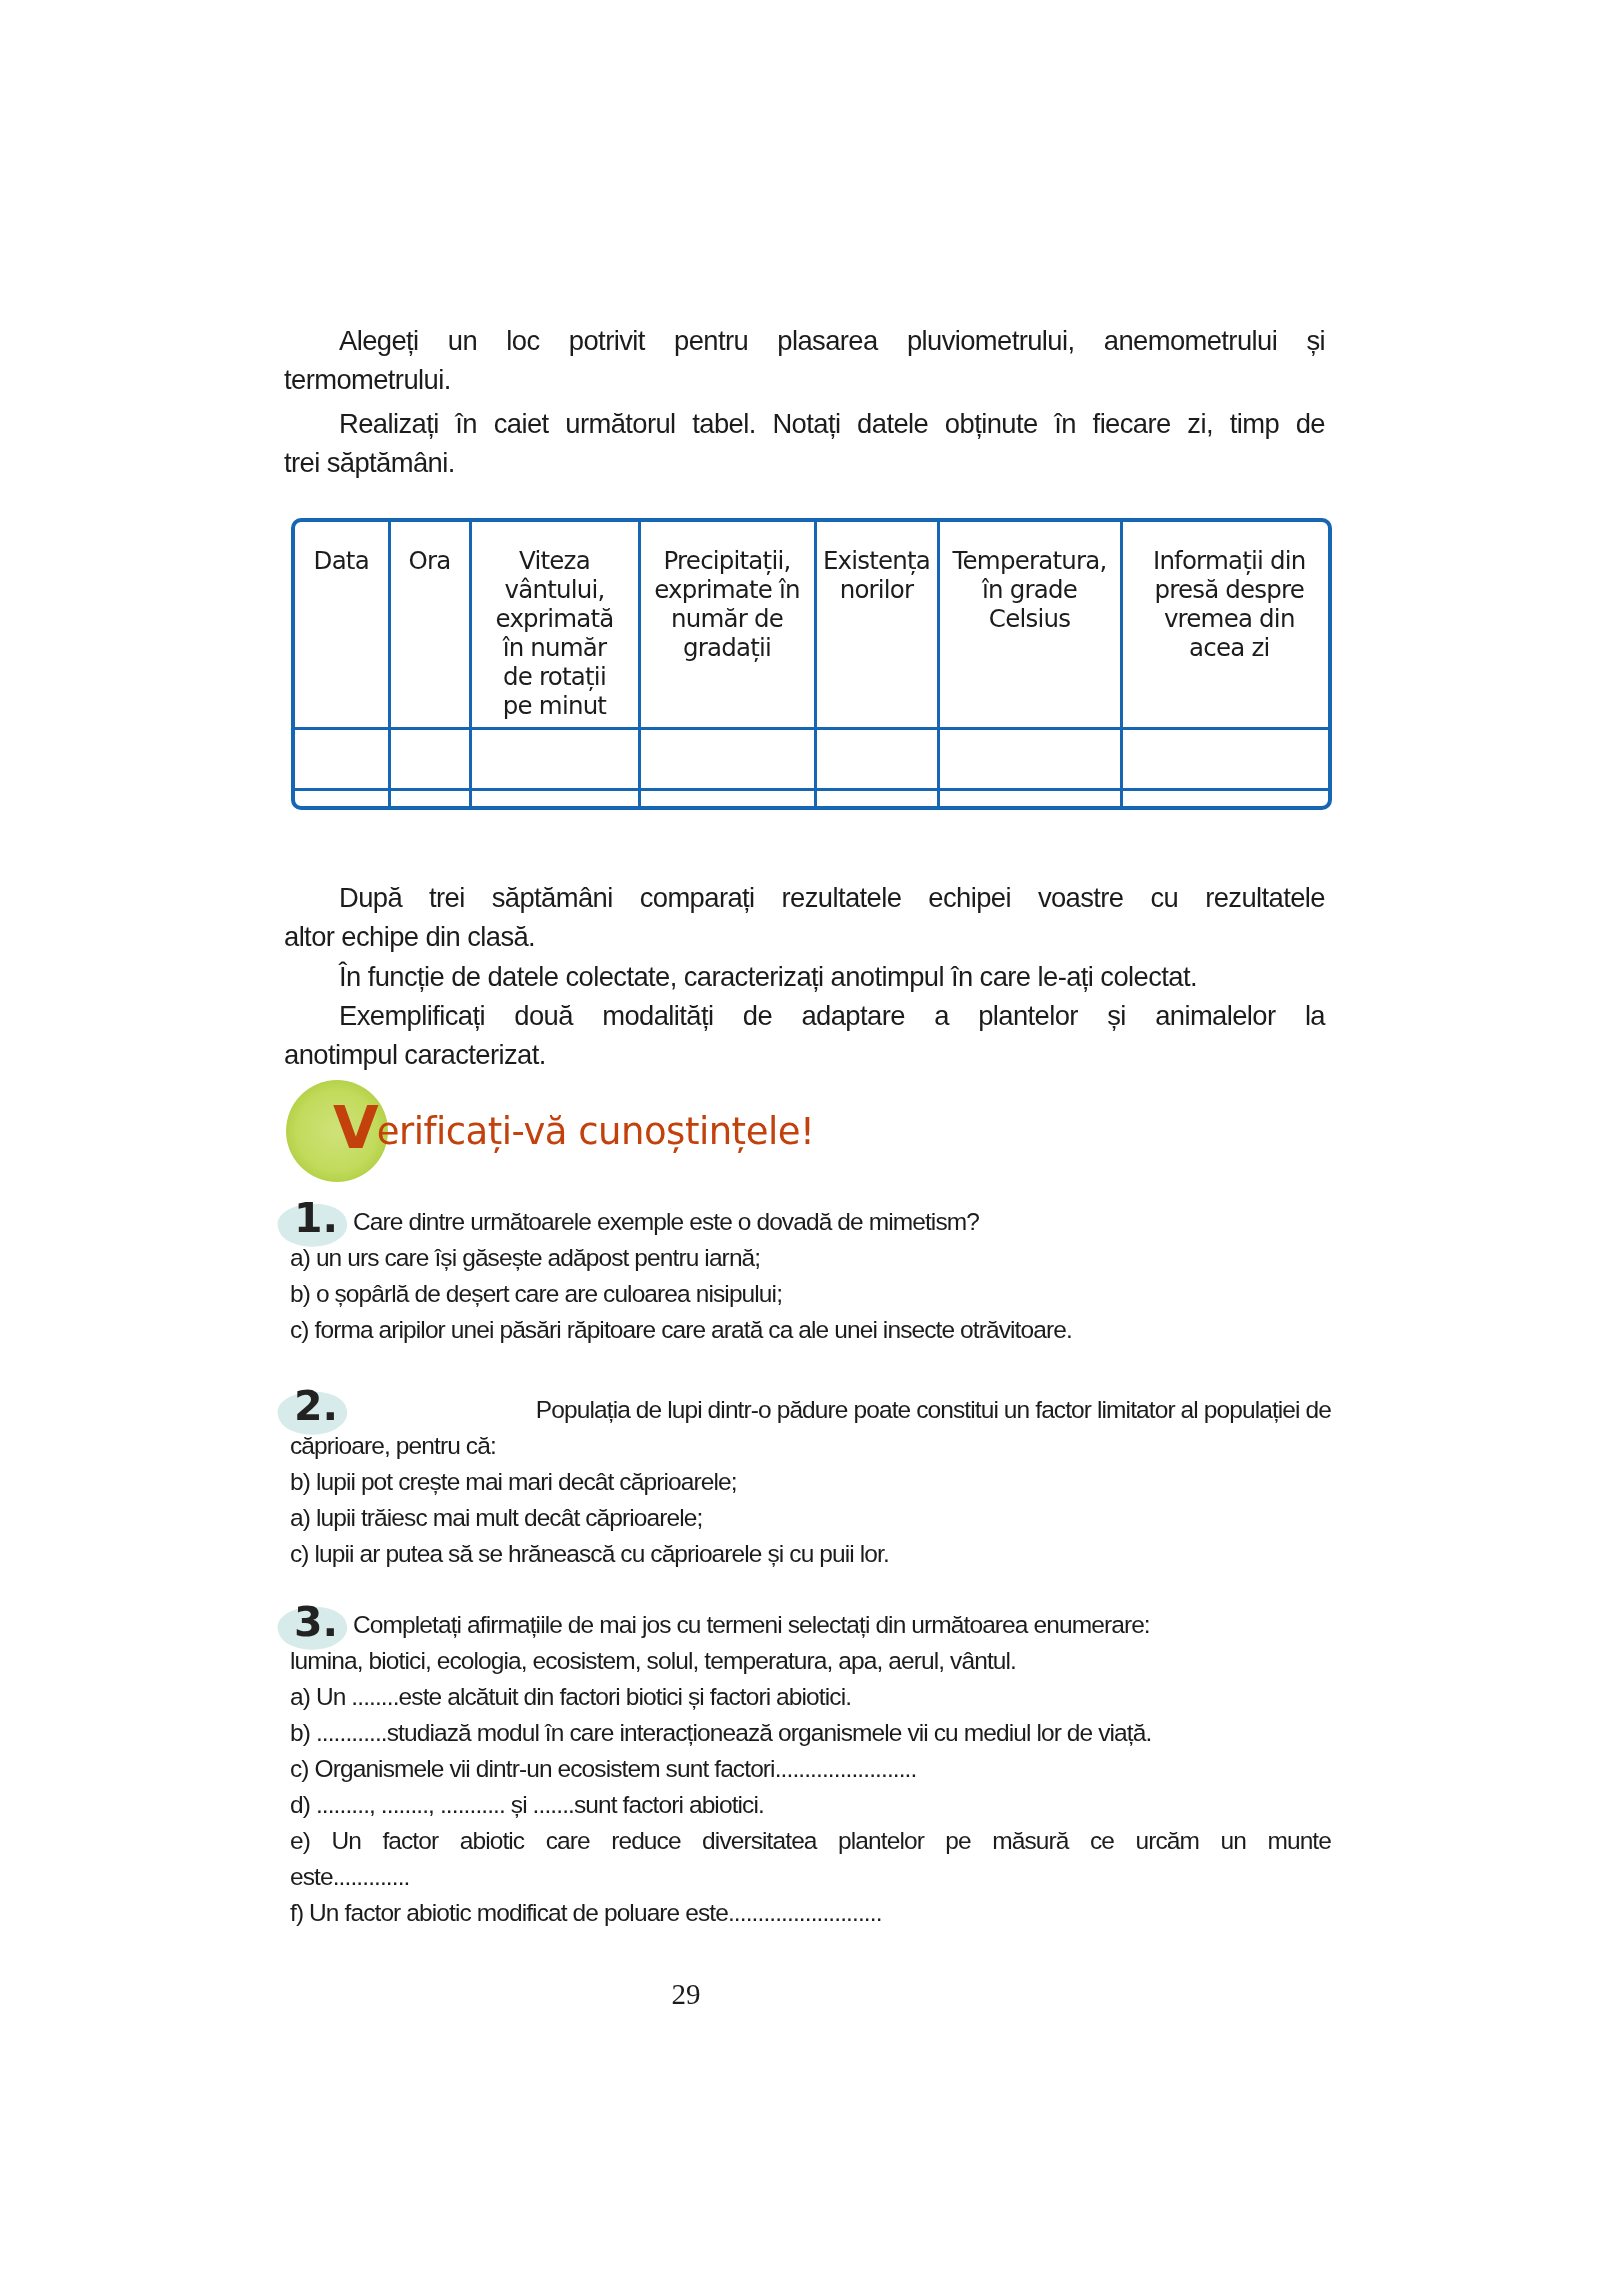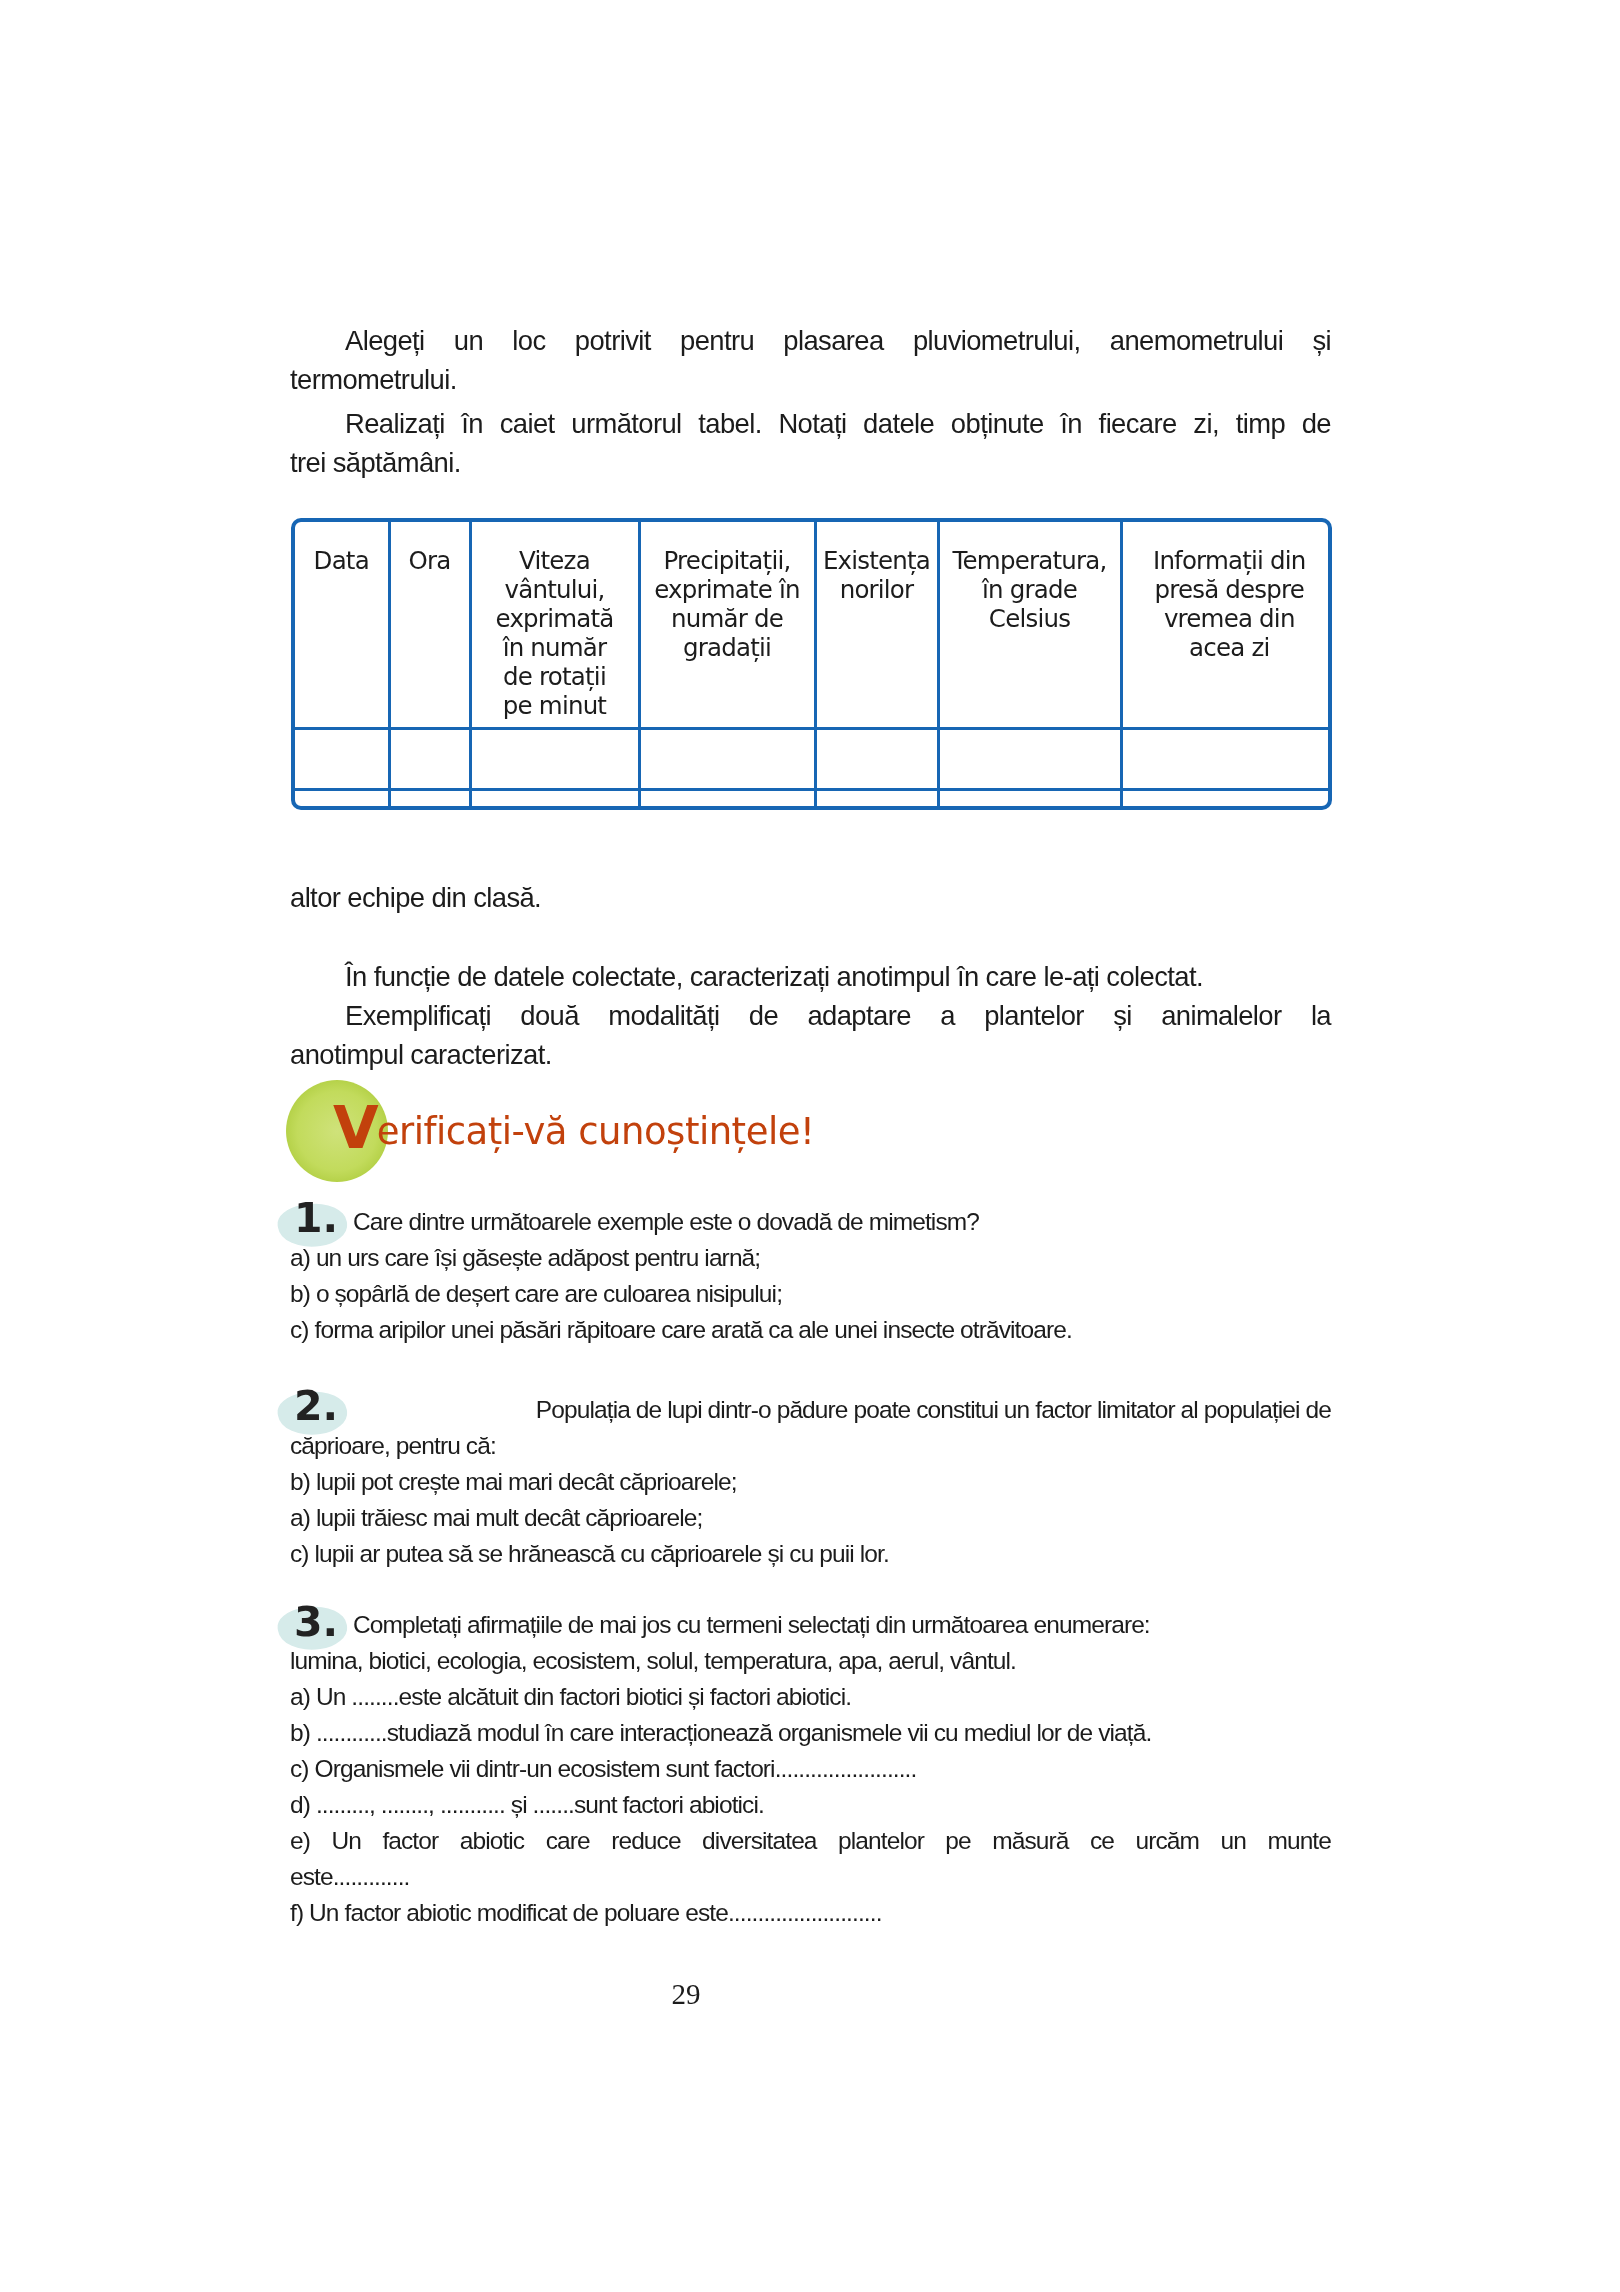--- a/index.html
+++ b/index.html
@@ -1,19 +1,19 @@
 <!DOCTYPE html>
 <html><head>
 <meta charset="utf-8">
 <style>
   html, body { margin: 0; padding: 0; background: #ffffff; }
   body { width: 1620px; height: 2293px; position: relative; overflow: hidden;
          font-family: "Liberation Sans", "DejaVu Sans", sans-serif; color: #1c1c1c; }
   .page { position: absolute; left: 0; top: 0; width: 1620px; height: 2293px; }
-  .para { position: absolute; left: 290px; width: 1041px; font-size: 27.4px; line-height: 39px;
+  .para { position: absolute; left: 284px; width: 1041px; font-size: 27.4px; line-height: 39px;
           text-align: justify; letter-spacing: -0.6px; }
   .para .indent { display: inline-block; width: 55px; }
   .line { display: block; }
   .just { text-align: justify; text-align-last: justify; }
 
   
   .tbl-wrap { position: absolute; left: 291px; top: 518px; width: 1041px; height: 292px;
               border: 4.9px solid #1766b4; border-radius: 10px; box-sizing: border-box; overflow: hidden; }
   table.obs { border-collapse: collapse; width: 100%; height: 100%; table-layout: fixed; }
   table.obs td, table.obs th { border: 3.9px solid #1766b4; padding: 0; vertical-align: top;
@@ -122,20 +122,21 @@
         <td></td>
         <td></td>
         <td></td>
         <td></td>
       </tr>
     </tbody>
       </table>
   </div>
 
   <div class="para" style="top:878px;">
+    <span class="line just"><span class="indent"></span><span>După trei săptămâni comparați rezultatele echipei voastre cu rezultatele</span></span>
     <span class="line">altor echipe din clasă.</span>
   </div>
   <div class="para" style="top:957px;">
     <span class="line"><span class="indent"></span><span>În funcție de datele colectate, caracterizați anotimpul în care le-ați colectat.</span></span>
   </div>
   <div class="para" style="top:996px;">
     <span class="line just"><span class="indent"></span><span>Exemplificați două modalități de adaptare a plantelor și animalelor la</span></span>
     <span class="line">anotimpul caracterizat.</span>
   </div>
 

